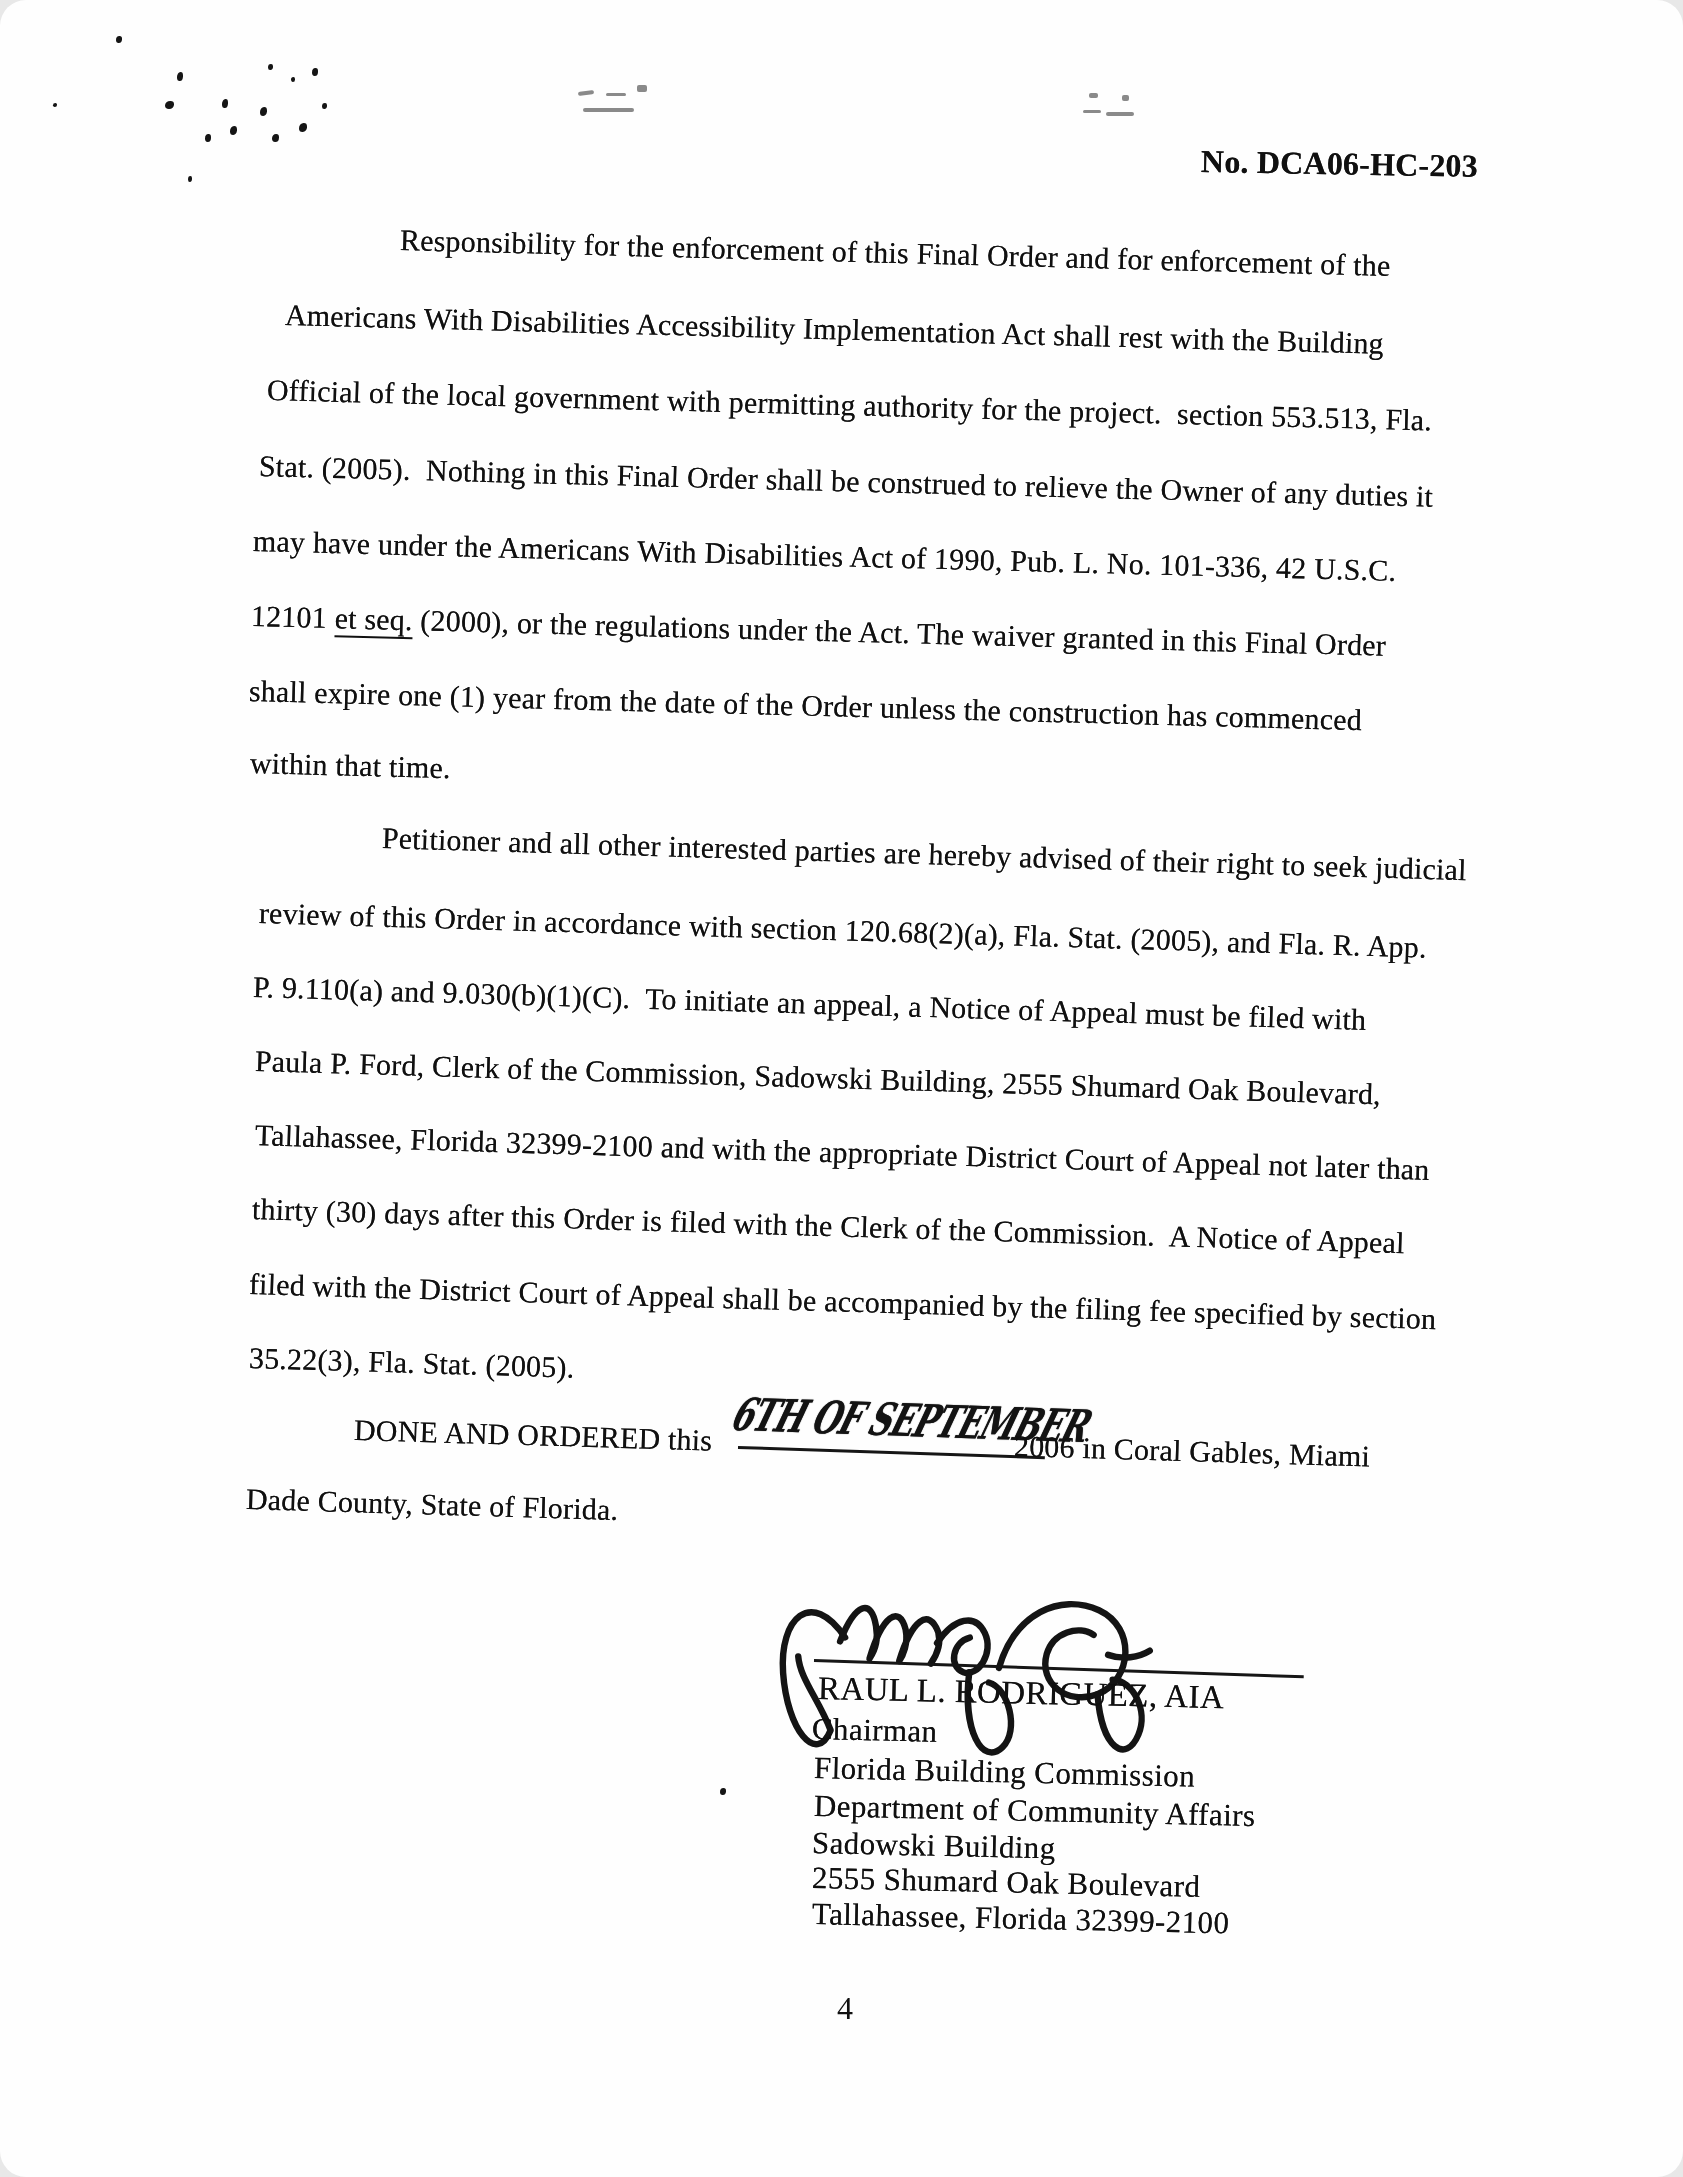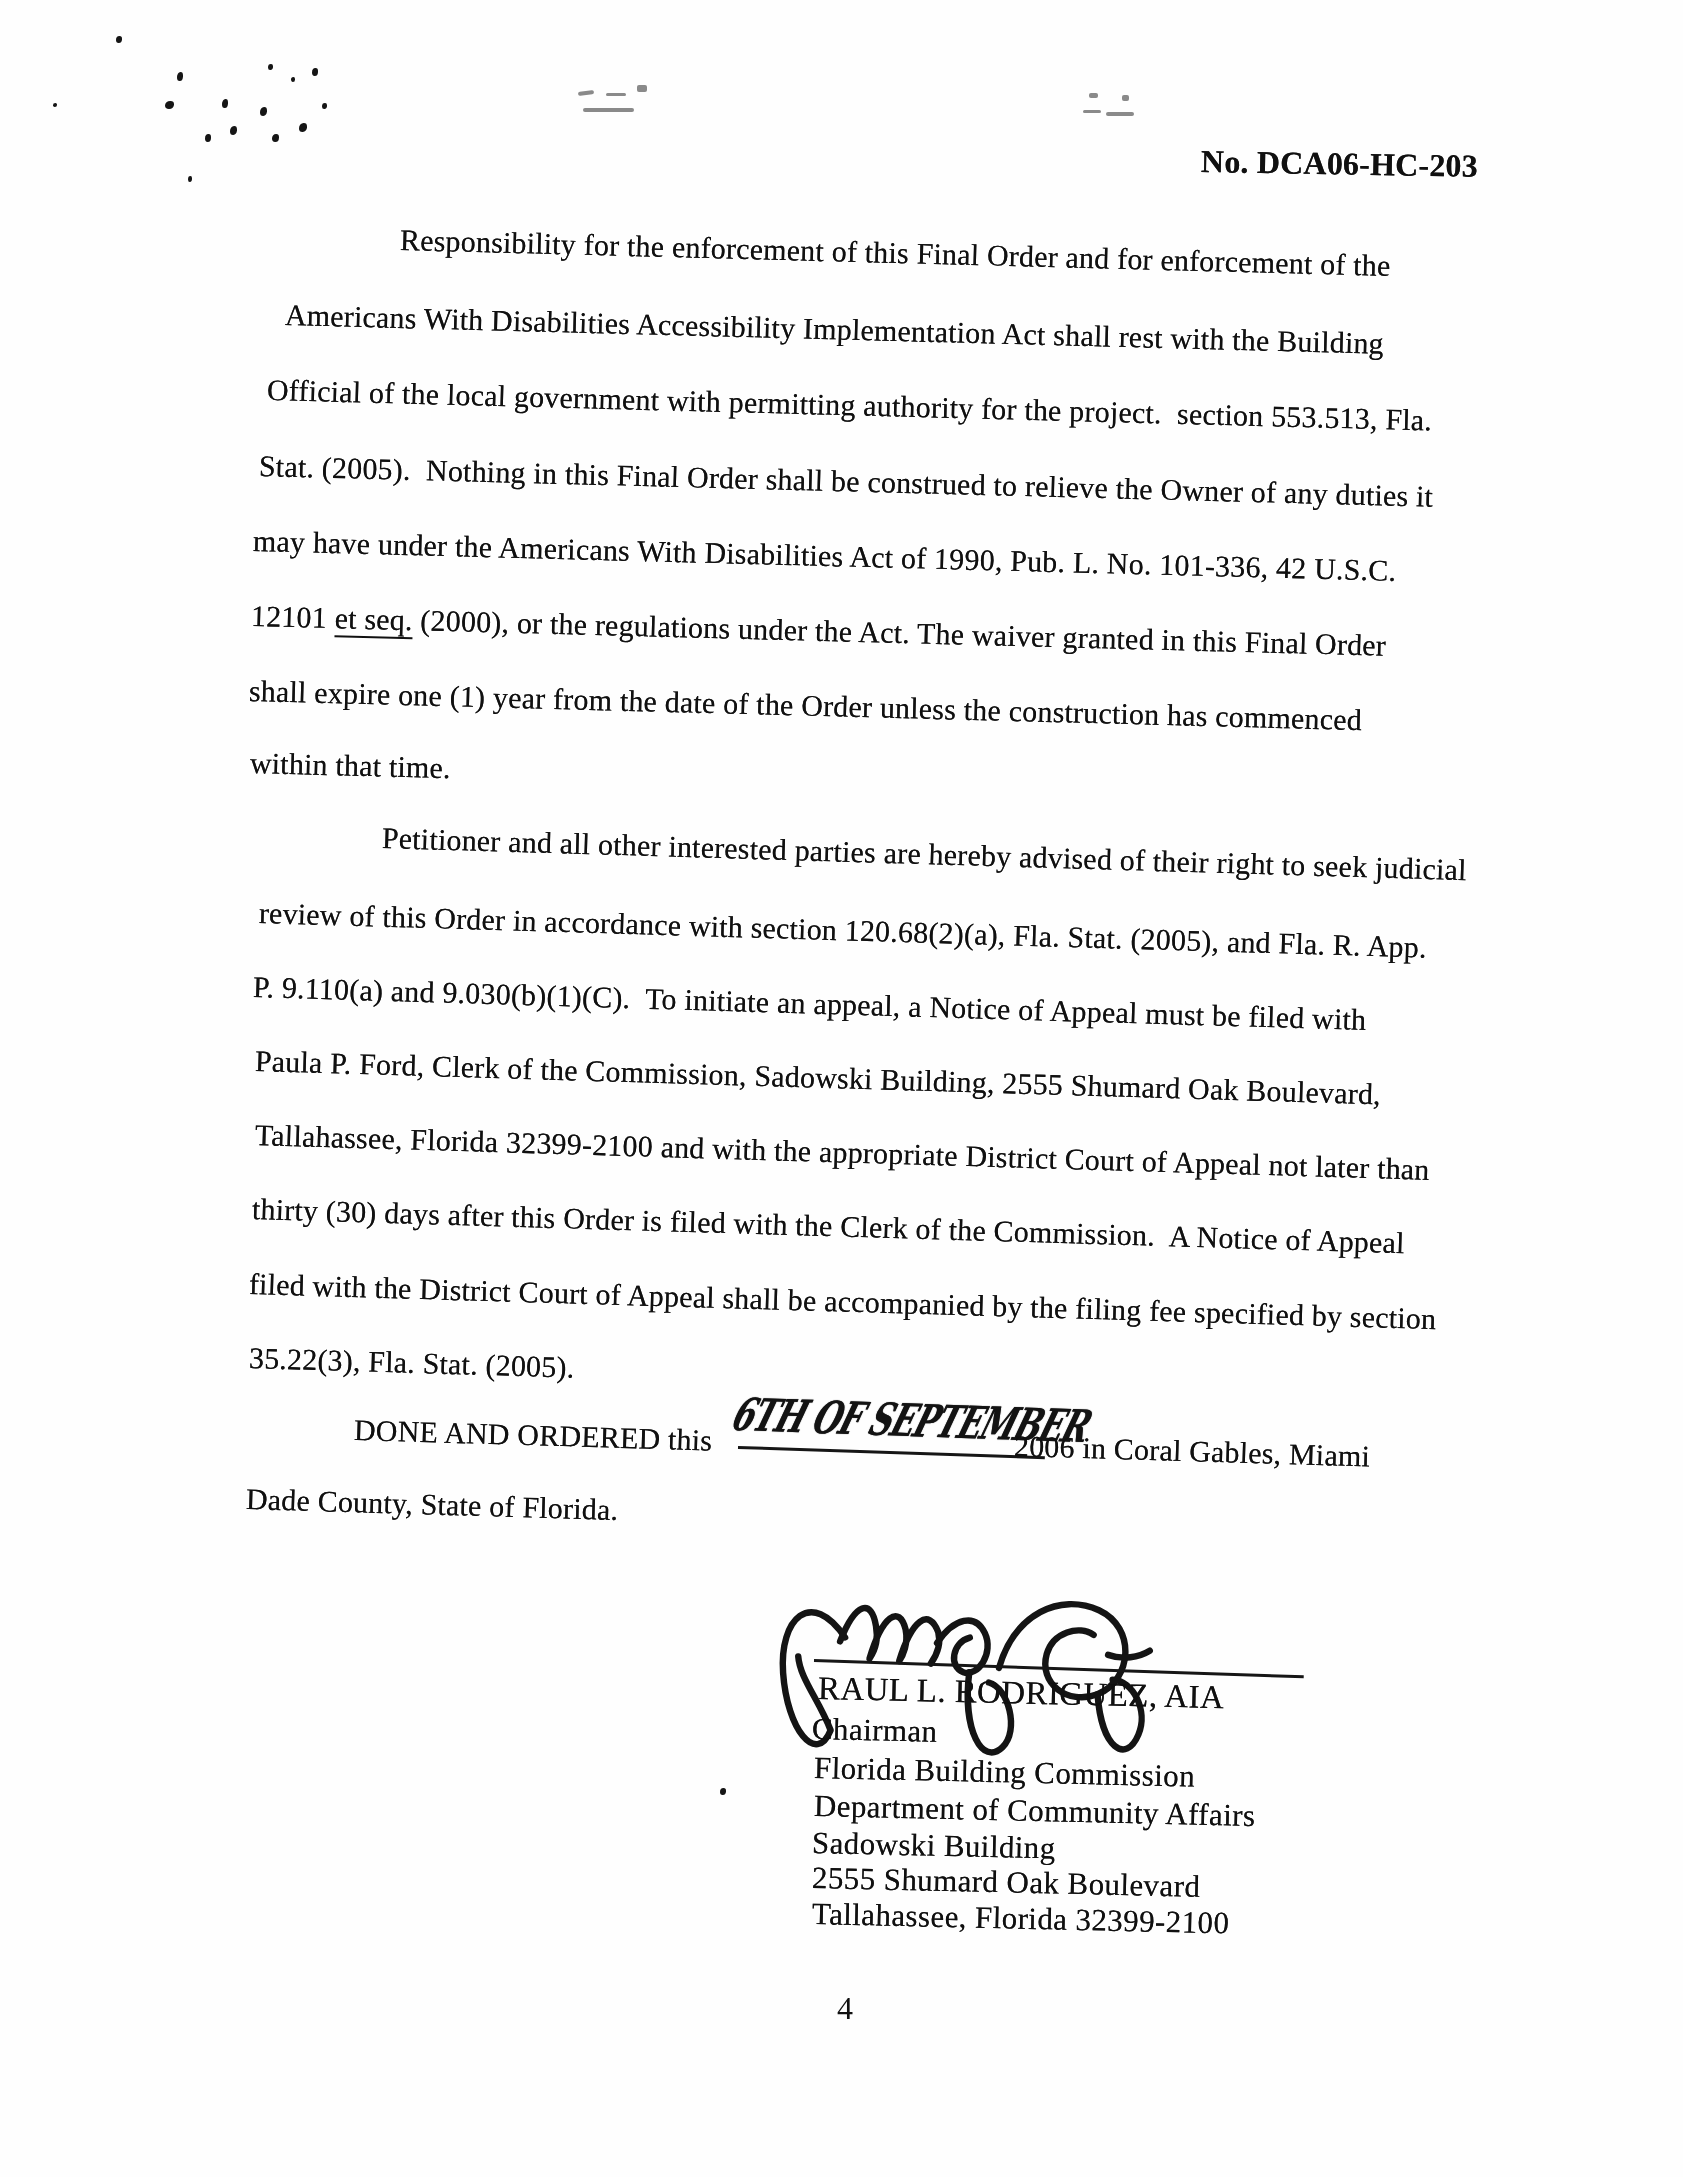--- a/index.html
+++ b/index.html
@@ -1,19 +1,20 @@
 <!DOCTYPE html>
 <html><head>
 <meta charset="utf-8">
 <style>
   html,body { margin:0; padding:0; background:#e8e8e8; }
   .page {
     position:relative; width:1683px; height:2177px; margin:0 auto;
     background:#fefefe; overflow:hidden;
     font-family:"Liberation Serif", serif;
+    border-radius:26px;
   }
   .ln {
     position:absolute; font-size:30px; line-height:1.3; color:#101010;
     white-space:pre; letter-spacing:0.2px; transform-origin:0 50%;
     text-shadow:0 0 0.6px rgba(15,15,15,.8);
   }
   .bold { font-weight:bold; }
   .r10 { transform:rotate(1.0deg); }
   .r13 { transform:rotate(1.3deg); }
   .r15 { transform:rotate(1.5deg); }

